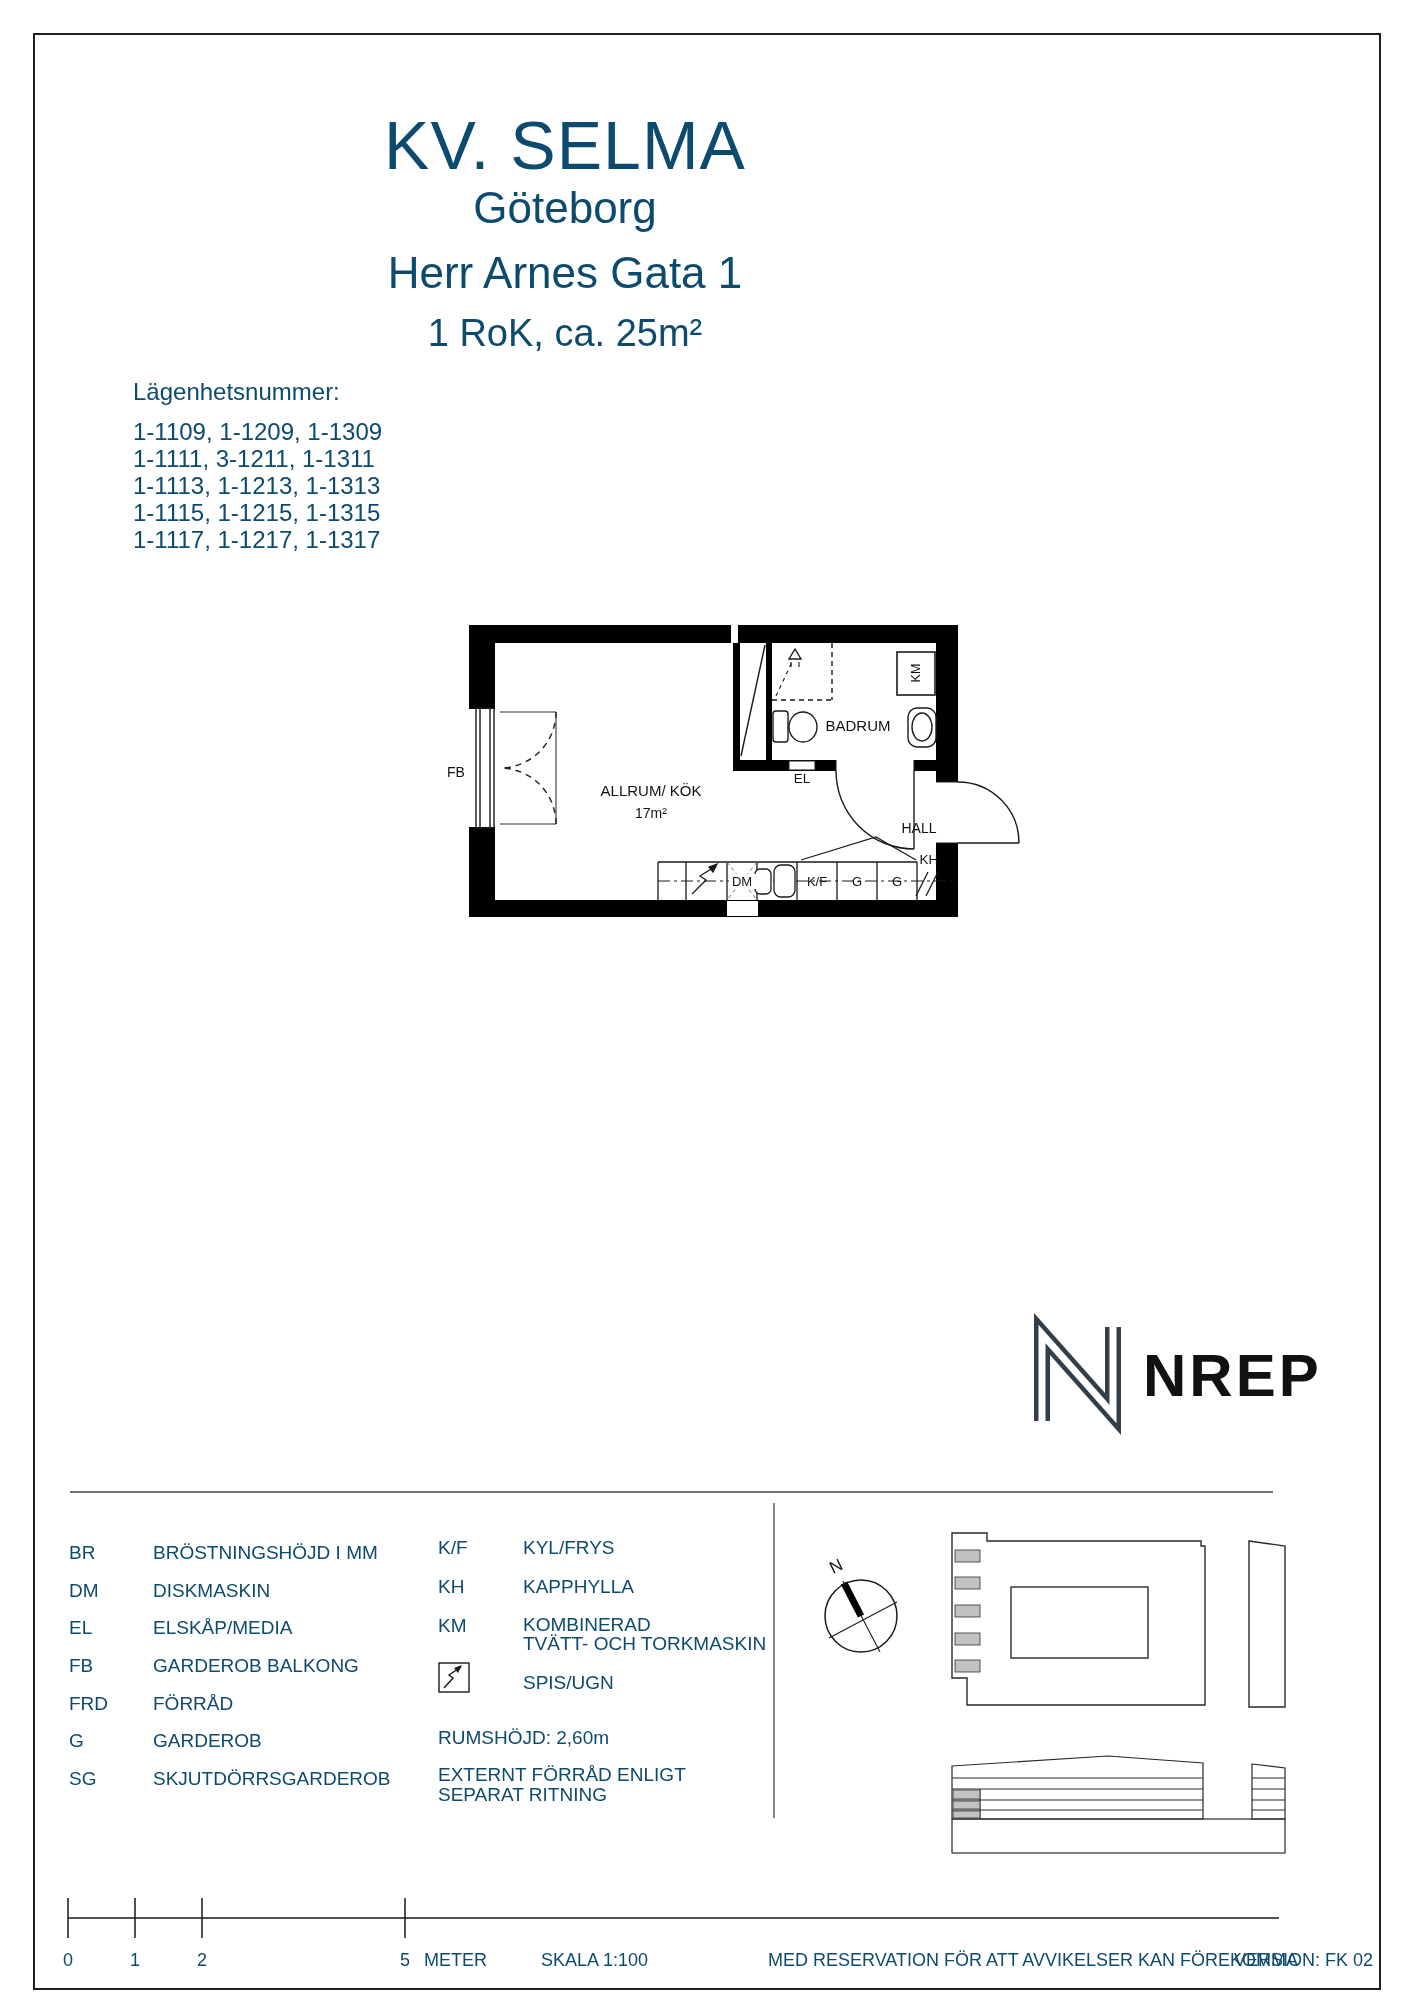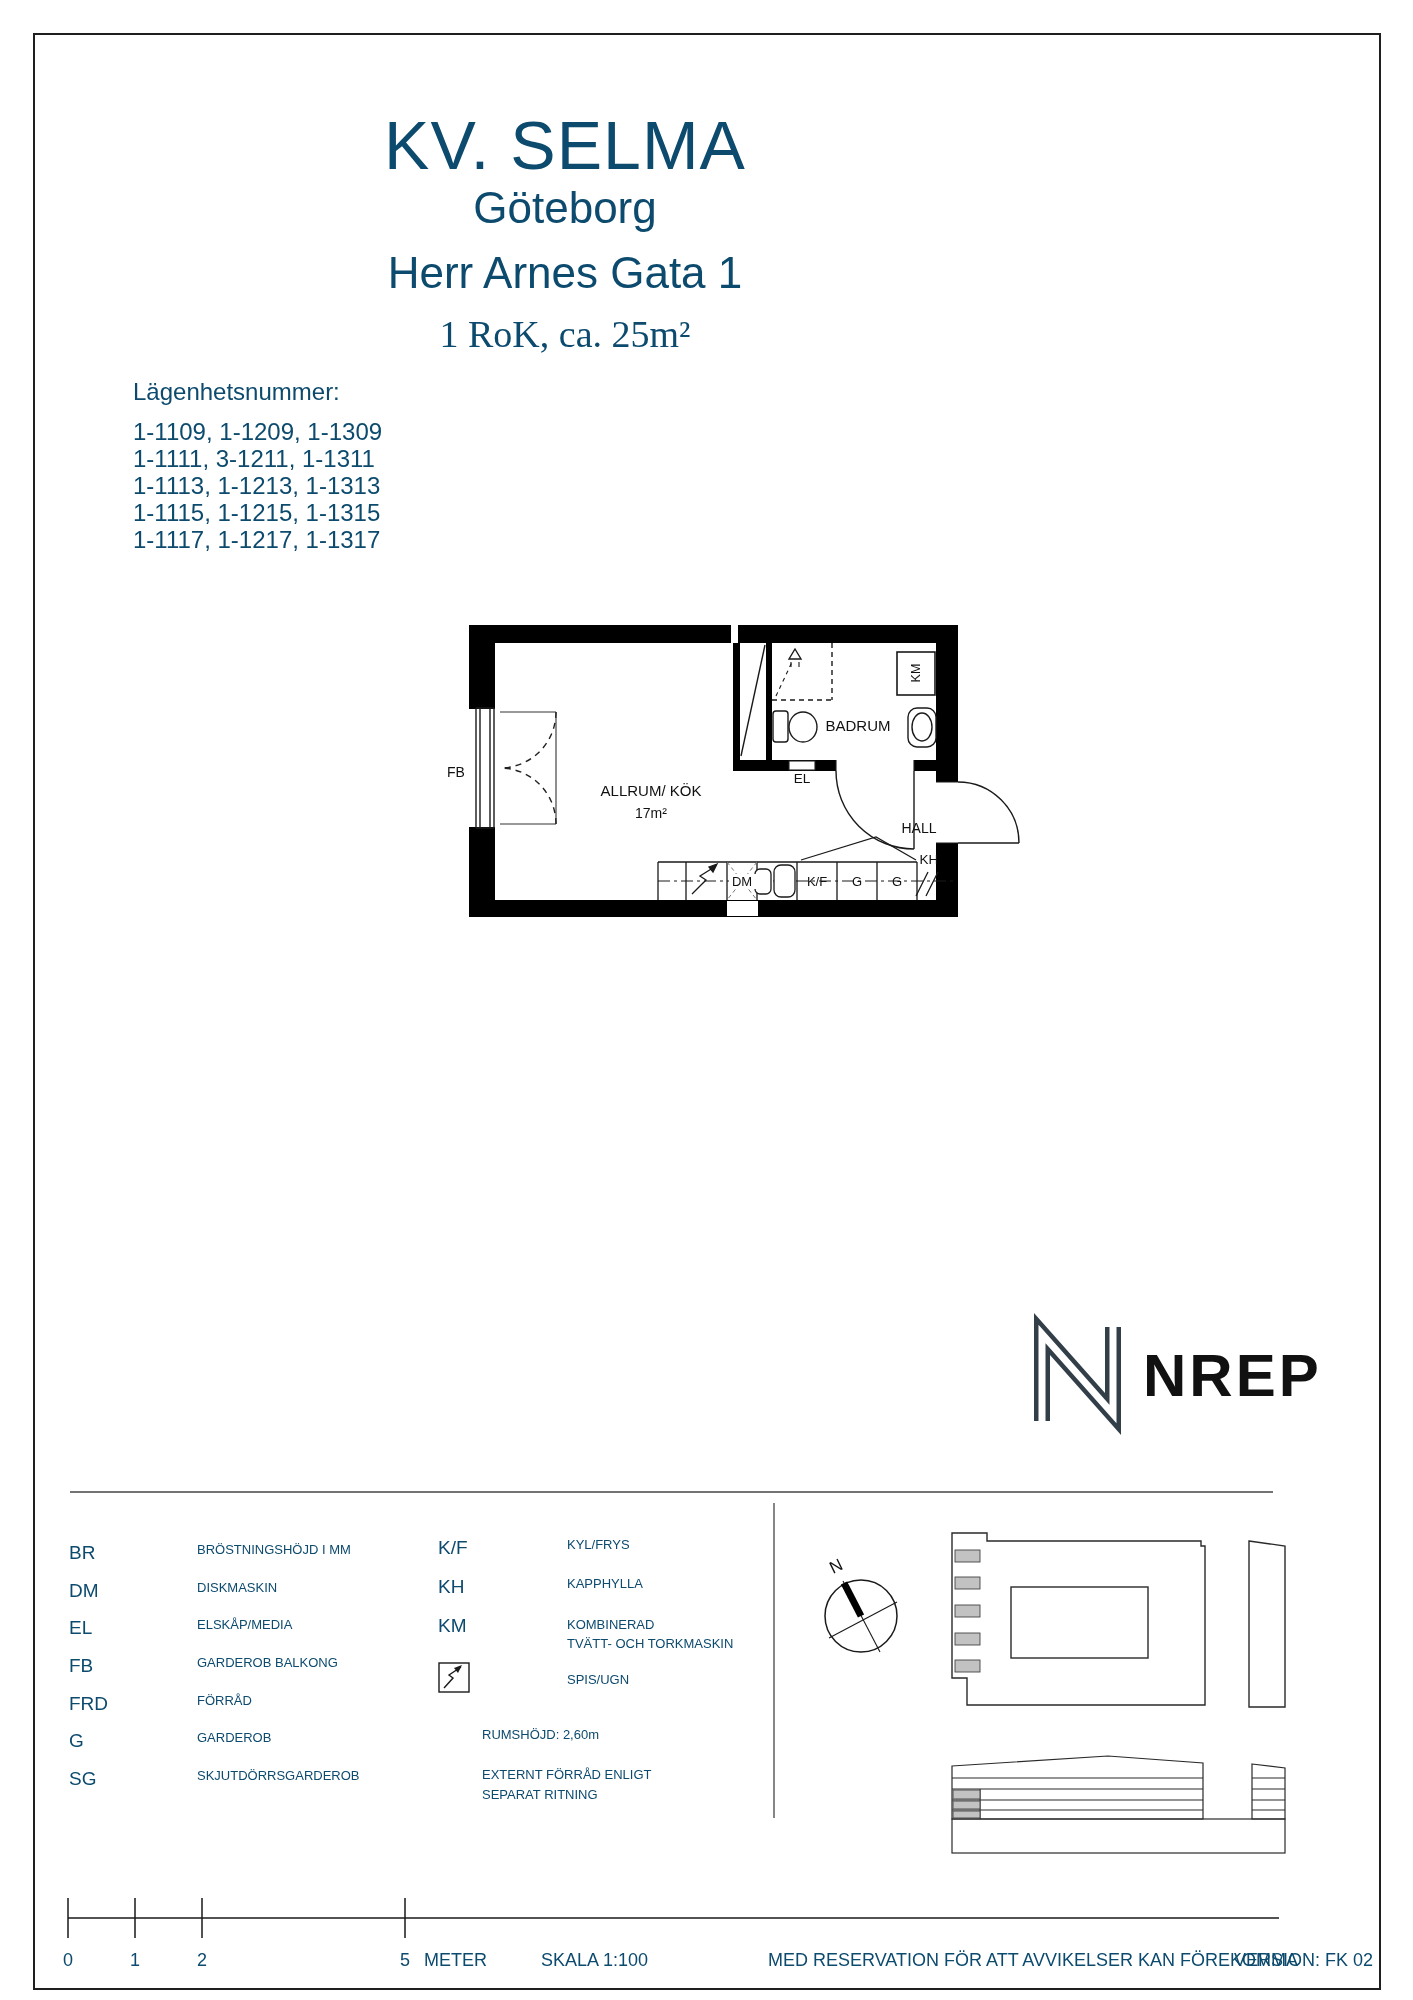--- a/index.html
+++ b/index.html
@@ -4,25 +4,25 @@
 <style>
   html,body{margin:0;padding:0;background:#e8e8e8;}
   .page{position:relative;width:1413px;height:2000px;background:#ffffff;margin:0 auto;
         font-family:"Liberation Sans","DejaVu Sans",sans-serif;color:#0c4a6e;overflow:hidden;}
   .frame{position:absolute;left:33px;top:33px;width:1344px;height:1953px;border:2px solid #1f1f1f;}
   .abs{position:absolute;}
   .ctr{left:0;width:1130px;text-align:center;}
   .title{top:106px;font-size:68px;letter-spacing:1px;}
   .city{top:183px;font-size:44px;}
   .address{top:232px;font-size:44px;margin-top:16px;}
-  .size{top:312px;font-size:38px;font-family:Liberation Serif, serif;}
+  .size{top:312px;font-size:38px;}
   .apt-label{left:133px;top:378px;font-size:24px;}
   .apt-lines{left:133px;top:418px;font-size:24px;line-height:27px;white-space:pre-line;}
   .legend-abbr{font-size:19px;text-align:right;}
-  .legend-desc{font-size:13px;margin-left:44px;}
+  .legend-desc{font-size:19px;}
   .pre{white-space:pre-line;}
   .footer-text{top:1950px;font-size:18px;}
   .tick-num{width:30px;text-align:center;}
   svg{position:absolute;left:0;top:0;}
   svg text{font-family:"Liberation Sans","DejaVu Sans",sans-serif;fill:#111;}
 </style>
 </head>
 <body>
 
 <div class="page">

